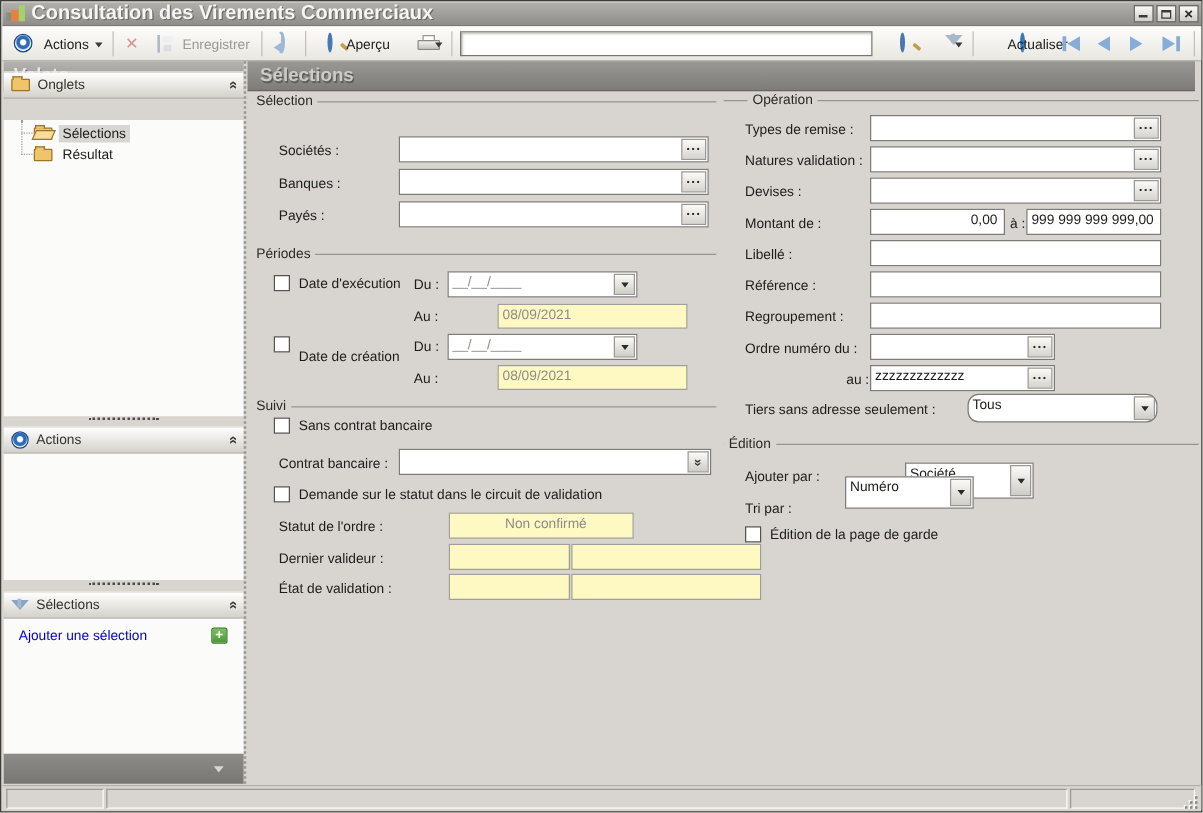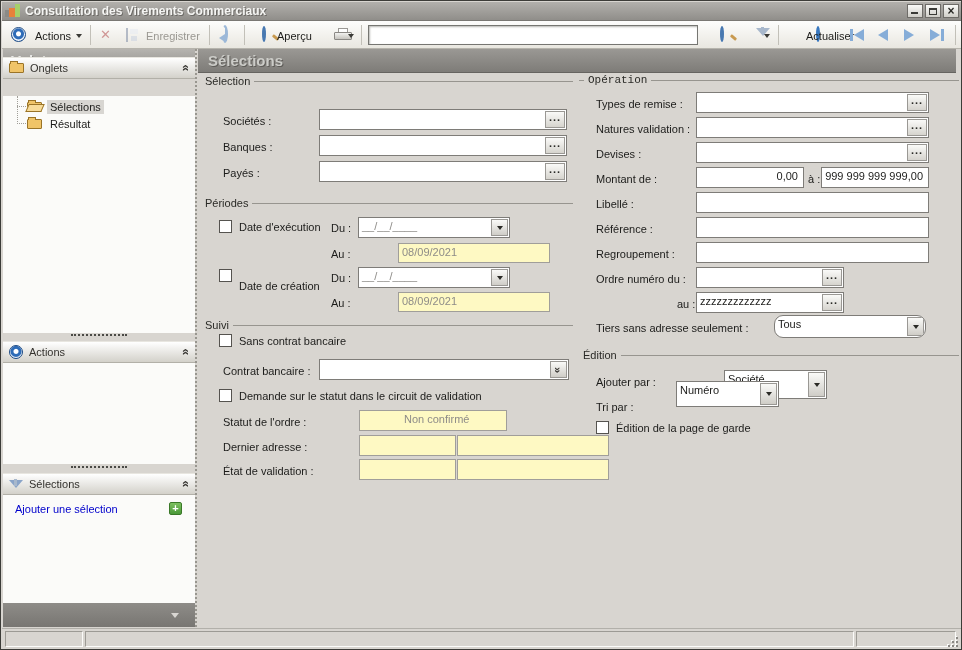--- a/index.html
+++ b/index.html
@@ -2,21 +2,21 @@
 <html><head>
 <meta charset="utf-8">
 <style>
   html,body{margin:0;padding:0;background:#b8b5b0;font-family:"Liberation Sans","DejaVu Sans",sans-serif;font-size:11px;color:#1c1c1a;}
   *{box-sizing:border-box;}
   .abs{position:absolute;}
   #window{position:relative;width:962px;height:650px;background:#d8d5d0;border:1px solid #3c3c38;overflow:hidden;}
 
   
   #titlebar{left:1px;top:1px;width:960px;height:19px;background:linear-gradient(#b2b0ac,#908e8a);border-bottom:1px solid #7a7874;display:flex;align-items:center;}
-  #titlebar .title{color:#f5f5f3;font-weight:bold;font-size:12px;text-shadow:1px 1px 0 #6c6a66;margin-left:4px;text-align:right;}
+  #titlebar .title{color:#f5f5f3;font-weight:bold;font-size:16px;text-shadow:1px 1px 0 #6c6a66;margin-left:4px;text-align:right;}
   .appicon{width:16px;height:14px;position:relative;margin-left:3px;}
   .appicon .b1{position:absolute;left:0;bottom:1px;width:4px;height:7px;background:#8a8a86;}
   .appicon .b2{position:absolute;left:4px;bottom:1px;width:6px;height:9px;background:#e8813a;}
   .appicon .b3{position:absolute;left:10px;bottom:1px;width:5px;height:13px;background:#a6d06a;}
   .winbtn{width:16px;height:14px;background:linear-gradient(#fafaf8,#d0cec8);border:1px solid #6e6c68;margin-left:2px;position:relative;}
   .winbtn .minbar{position:absolute;left:3px;bottom:3px;width:7px;height:2px;background:#3a3a36;}
   .winbtn .maxbox{position:absolute;left:3px;top:3px;width:8px;height:7px;border:1px solid #3a3a36;border-top-width:2px;}
   .winbtn .xglyph{position:absolute;left:0;top:-1px;width:100%;text-align:center;font-weight:bold;font-size:12px;color:#2a2a26;}
 
   
@@ -251,29 +251,29 @@
   <span class="flabel" style="left:222px;top:364px;">Contrat bancaire :</span>
   <div class="fld" style="left:318px;top:358px;width:250px;height:21px;">
       <span class="dbtn">
         <span class="chev-dd">»</span>
       </span>
     </div>
   <span class="cb" style="left:218px;top:388px;"></span>
   <span class="flabel" style="left:238px;top:389px;">Demande sur le statut dans le circuit de validation</span>
   <span class="flabel" style="left:222px;top:415px;">Statut de l'ordre :</span>
   <div class="fld dis" style="left:318px;top:409px;width:148px;height:21px;padding-left:44px;">Non confirmé</div>
-  <span class="flabel" style="left:222px;top:440px;">Dernier adresse :</span>
+  <span class="flabel" style="left:222px;top:440px;">Dernier valideur :</span>
   <div class="fld dis" style="left:318px;top:434px;width:97px;height:21px;"></div>
   <div class="fld dis" style="left:416px;top:434px;width:152px;height:21px;"></div>
   <span class="flabel" style="left:222px;top:464px;">État de validation :</span>
   <div class="fld dis" style="left:318px;top:458px;width:97px;height:21px;"></div>
   <div class="fld dis" style="left:416px;top:458px;width:152px;height:21px;"></div>
 
   <div class="gline" style="left:578px;top:79px;width:380px;"></div>
-  <span class="gcap" style="left:583px;top:73px;font-family:Liberation Mono, monospace;">Opération</span>
+  <span class="gcap" style="left:597px;top:73px;">Opération</span>
   <span class="flabel" style="left:595px;top:97px;">Types de remise :</span>
   <div class="fld" style="left:695px;top:91px;width:233px;height:21px;">
       <span class="bbtn">...</span>
     </div>
   <span class="flabel" style="left:595px;top:122px;">Natures validation :</span>
   <div class="fld" style="left:695px;top:116px;width:233px;height:21px;">
       <span class="bbtn">...</span>
     </div>
   <span class="flabel" style="left:595px;top:147px;">Devises :</span>
   <div class="fld" style="left:695px;top:141px;width:233px;height:21px;">

